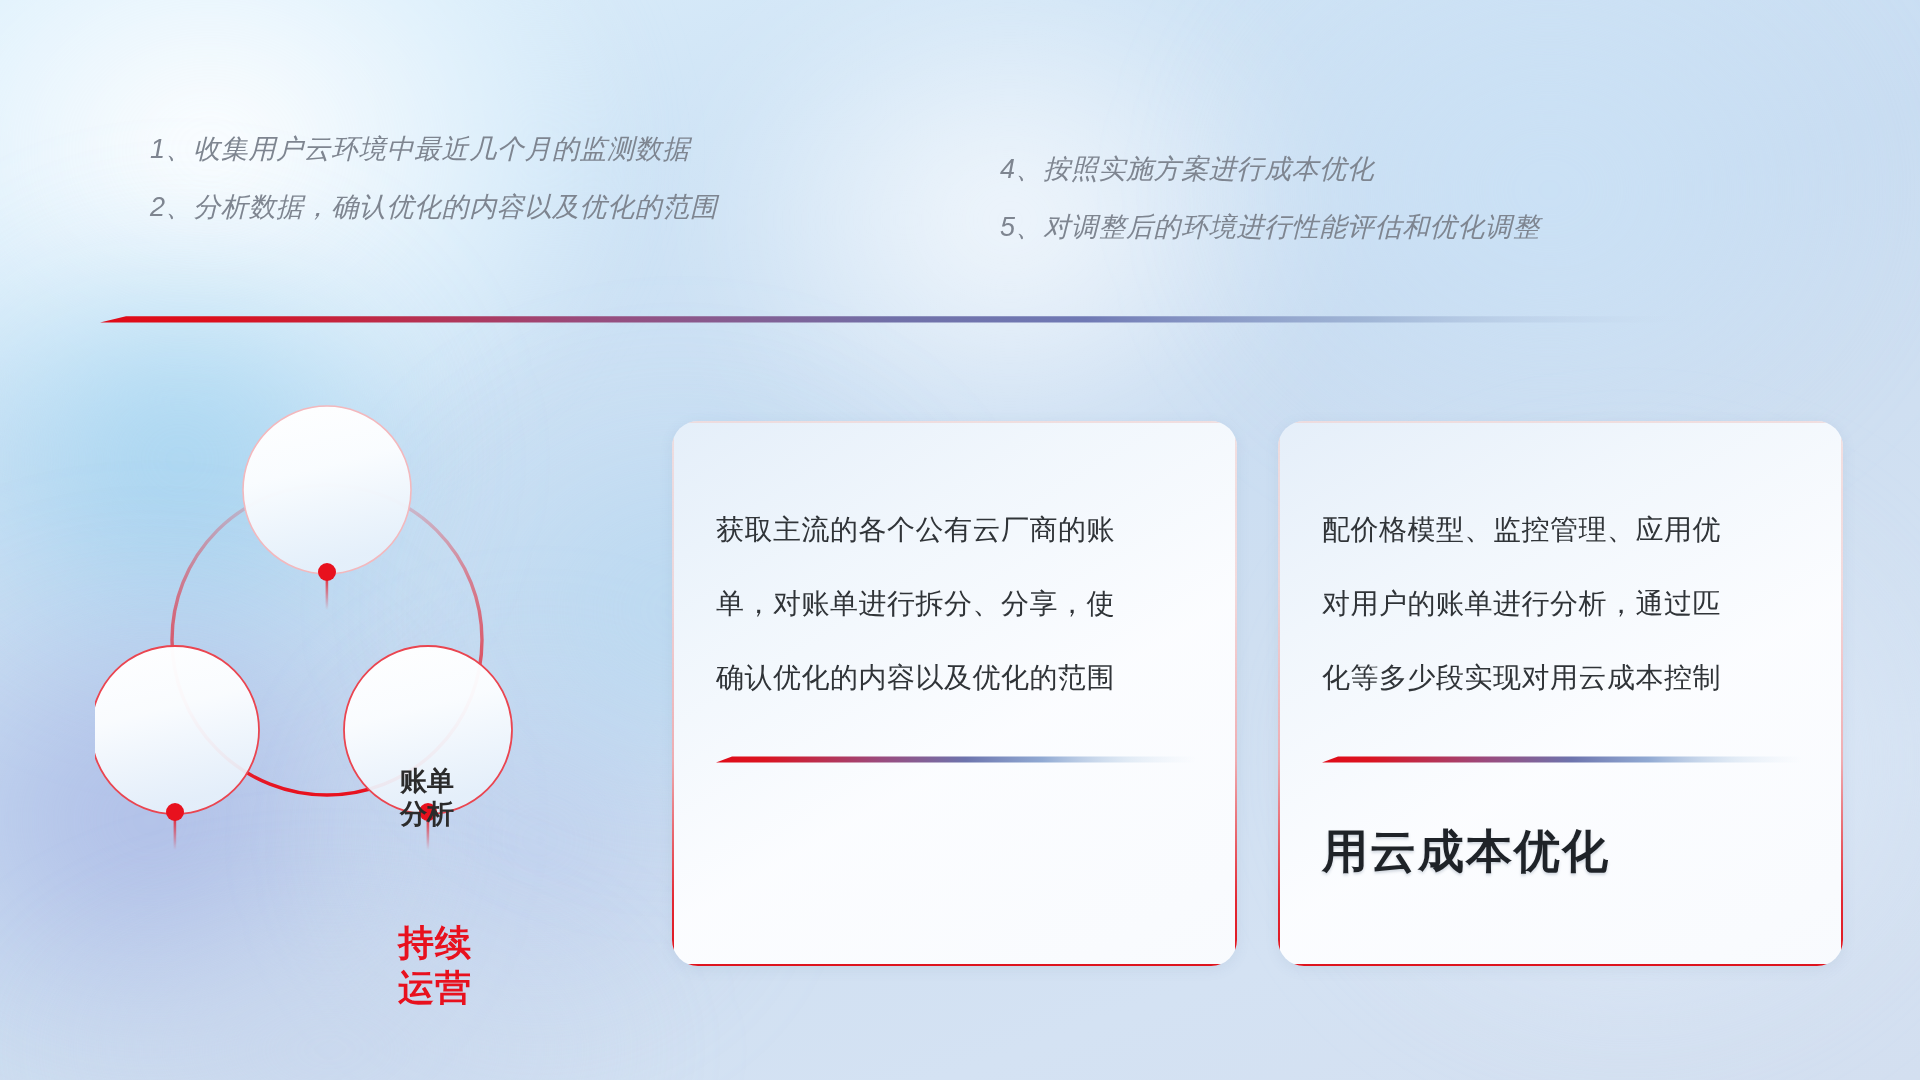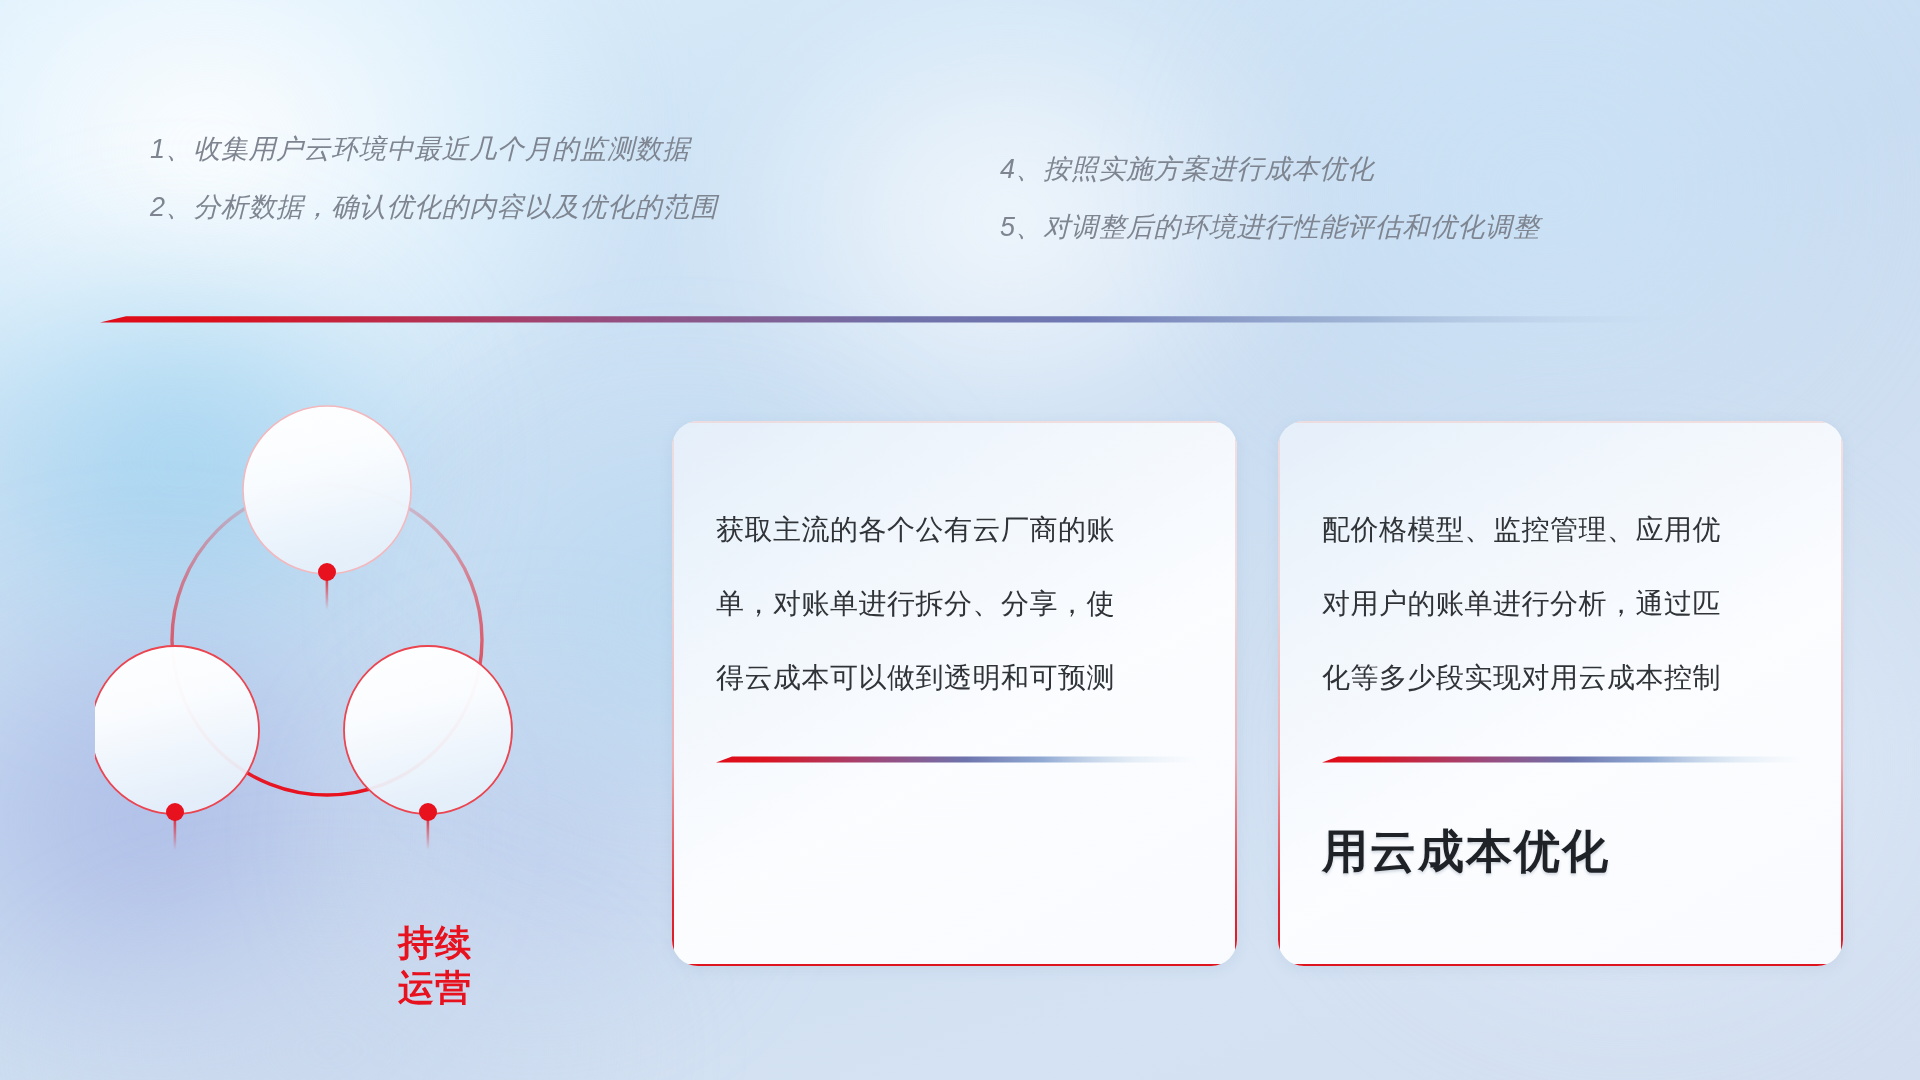--- a/index.html
+++ b/index.html
@@ -204,31 +204,33 @@
 
       <rect x="230.6" y="222" width="2.6" height="38" fill="url(#stemFade)"></rect>
       <rect x="78.6" y="462" width="2.6" height="38" fill="url(#stemFade)"></rect>
       <rect x="331.6" y="462" width="2.6" height="38" fill="url(#stemFade)"></rect>
 
       <circle cx="232" cy="222" r="9" fill="#e8111e"></circle>
       <circle cx="80" cy="462" r="9" fill="#e8111e"></circle>
       <circle cx="333" cy="462" r="9" fill="#e8111e"></circle>
     </svg>
 
+    <div class="lbl lbl-top">账单
+分析</div>
 
     <div class="lbl lbl-center">持续
 运营</div>
   </div>
 
   <div class="card" id="card-1">
     <div class="card-border"></div>
     <div class="card-body">
       <div class="card-line">获取主流的各个公有云厂商的账</div>
       <div class="card-line">单，对账单进行拆分、分享，使</div>
-      <div class="card-line">得云成本可以做到透明和可预测</div>
+      <div class="card-line">确认优化的内容以及优化的范围</div>
     </div>
     <div class="card-rule">
       <svg width="480" height="10" viewBox="0 0 480 10">
         <defs>
           <linearGradient id="cardRule1" x1="0" y1="0" x2="1" y2="0">
             <stop offset="0" stop-color="#e00b18"></stop>
             <stop offset="0.10" stop-color="#db1320"></stop>
             <stop offset="0.34" stop-color="#9b4a7d"></stop>
             <stop offset="0.52" stop-color="#6d74ad"></stop>
             <stop offset="0.68" stop-color="#7e9bcb" stop-opacity="0.85"></stop>

